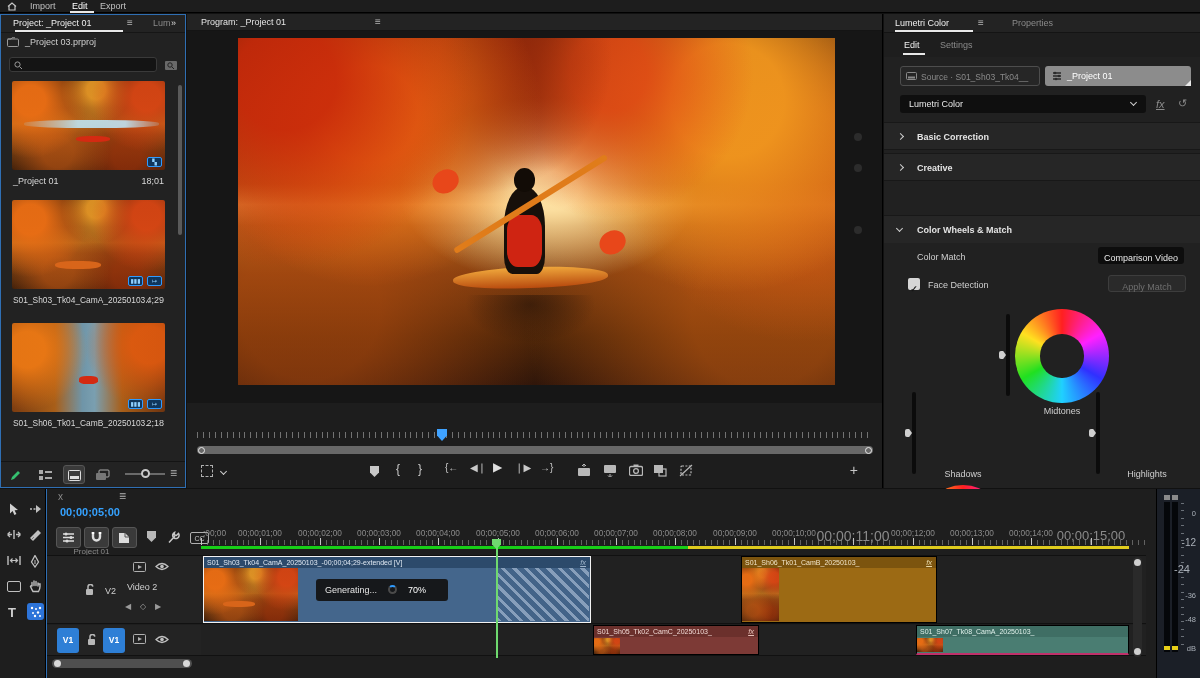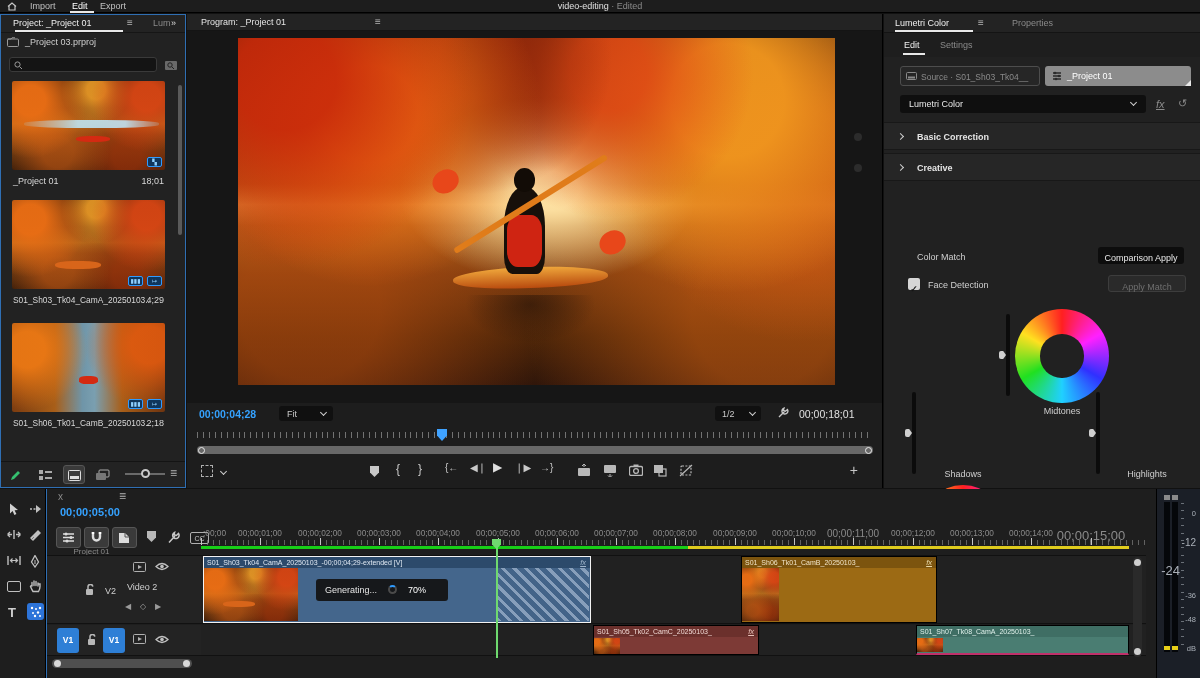--- a/index.html
+++ b/index.html
@@ -60,25 +60,20 @@
   <div class="p" id="topbar">
     <span class="p" style="left:7px;top:2px">
       <svg width="10" height="9" viewBox="0 0 10 9">
           <path d="M1 4.5 L5 1 L9 4.5 M2 4 V8 H8 V4" stroke="#c8c8c8" fill="none" stroke-width="1.2"></path>
         </svg>
     </span>
     <span class="p menu-item" style="left:30px">Import</span>
     <span class="p menu-item active" style="left:72px">Edit</span>
     <span class="p menu-underline" style="left:70px;width:24px"></span>
     <span class="p menu-item" style="left:100px">Export</span>
-    <span class="p" style="left:0;right:0;top:1px;text-align:center;font-size:9px">
-      <span style="color:#e0e0e0">video-editing</span>
-      <span class="dim">·</span>
-      <span class="dim">Edited</span>
-    </span>
   </div>
 
   <div class="p panel" style="left:0;top:14px;width:186px;height:474px;border:1px solid #2f6fb4;background:#222">
     <div class="p" style="left:0;top:0;width:100%;height:18px;background:#232323;border-bottom:1px solid #161616">
       <span class="p txt" style="left:12px;top:3px;color:#eee">Project: _Project 01</span>
       <span class="p" style="left:14px;top:15px;width:108px;height:2px;background:#e8e8e8"></span>
       <span class="p hamb" style="left:126px;top:3px">≡</span>
       <span class="p txt dim" style="left:152px;top:3px">Lum</span>
       <span class="p txt" style="left:170px;top:3px;color:#ddd">»</span>
     </div>
@@ -197,37 +192,20 @@
         <div class="p" style="left:44.5%;top:43%;width:7%;height:25%;background:#17100a;border-radius:45% 45% 20% 20%"></div>
         <div class="p" style="left:45%;top:51%;width:6%;height:15%;background:#cf2412;border-radius:30%"></div>
         <div class="p" style="left:46.2%;top:37.5%;width:3.6%;height:7%;background:#120c06;border-radius:50%"></div>
         <div class="p" style="left:34%;top:47%;width:30%;height:1.6%;background:#e07c1a;border-radius:3px;transform:rotate(-32deg)"></div>
         <div class="p" style="left:32.5%;top:38%;width:4.5%;height:6.5%;background:#e8471a;border-radius:50%;transform:rotate(-30deg)"></div>
         <div class="p" style="left:60.5%;top:55.5%;width:4.5%;height:6.5%;background:#e8471a;border-radius:50%;transform:rotate(-30deg)"></div>
         <div class="p" style="left:38%;top:74%;width:22%;height:14%;background:radial-gradient(ellipse at 50% 20%,rgba(40,20,8,.65),transparent 70%)"></div>
       </div>
     </div>
 
-    <div class="p" style="left:0;top:389px;width:100%;height:22px">
-      <span class="p blue" style="left:12px;top:5px;font-size:10.5px;font-weight:bold">00;00;04;28</span>
-      <span class="p" style="left:92px;top:3px;width:54px;height:15px;background:#101010;border-radius:3px">
-        <span class="p txt" style="left:8px;top:2.5px">Fit</span>
-        <span class="p chev down" style="right:7px;top:4px"></span>
-      </span>
-      <span class="p" style="left:528px;top:3px;width:46px;height:15px;background:#101010;border-radius:3px">
-        <span class="p txt" style="left:7px;top:2.5px">1/2</span>
-        <span class="p chev down" style="right:6px;top:4px"></span>
-      </span>
-      <span class="p" style="left:590px;top:4px">
-        <svg width="12" height="12" viewBox="0 0 12 12">
-            <path d="M10.5 2.5 A3 3 0 1 1 7 1.2 L6.2 3.4 L8.4 4.2 Z M7.5 4.5 L2 10" stroke="#c8c8c8" fill="none" stroke-width="1.4"></path>
-          </svg>
-      </span>
-      <span class="p txt" style="left:612px;top:5px;font-size:10.5px;color:#e0e0e0">00;00;18;01</span>
-    </div>
 
     <div class="p" style="left:10px;top:415px;width:676px;height:12px">
       <div class="p ruler-ticks" style="left:0;top:3px;width:100%;height:6px;opacity:.75"></div>
       <div class="p" style="left:240px;top:0;width:10px;height:12px;background:#3fa2ff;clip-path:polygon(0 0,100% 0,100% 55%,50% 100%,0 55%)"></div>
     </div>
     <div class="p" style="left:10px;top:432px;width:676px;height:8px;background:#686868;border-radius:4px">
       <span class="p" style="left:1px;top:0.5px;width:7px;height:7px;border:1.5px solid #e8e8e8;border-radius:50%"></span>
       <span class="p" style="right:1px;top:0.5px;width:7px;height:7px;border:1.5px solid #e8e8e8;border-radius:50%"></span>
     </div>
 
@@ -322,24 +300,29 @@
     <div class="p" style="left:0;top:139px;width:100%;height:28px;background:#262626;border-top:1px solid #181818;border-bottom:1px solid #181818">
       <span class="p chev right" style="left:14px;top:11px"></span>
       <span class="p txt" style="left:33px;top:9px;color:#e4e4e4;font-weight:bold">Creative</span>
       <span class="p toggle" style="right:20px;top:8px"></span>
     </div>
     <div class="p" style="left:0;top:108px;width:100%;height:28px;background:#262626;border-top:1px solid #181818;border-bottom:1px solid #181818">
       <span class="p chev right" style="left:14px;top:11px"></span>
       <span class="p txt" style="left:33px;top:9px;color:#e4e4e4;font-weight:bold">Basic Correction</span>
       <span class="p toggle" style="right:20px;top:8px"></span>
     </div>
+    <div class="p" style="left:0;top:201px;width:100%;height:28px;background:#262626;border-top:1px solid #181818">
+      <span class="p chev down" style="left:13px;top:10px"></span>
+      <span class="p txt" style="left:33px;top:9px;color:#e4e4e4;font-weight:bold">Color Wheels &amp; Match</span>
+      <span class="p toggle" style="right:20px;top:8px"></span>
+    </div>
 
     <span class="p txt" style="left:33px;top:238px;color:#cfcfcf">Color Match</span>
     <div class="p" style="left:214px;top:233px;width:86px;height:17px;background:#0d0d0d;border-radius:3px;text-align:center">
-      <span class="txt" style="line-height:17px;color:#e8e8e8">Comparison Apply</span>
+      <span class="txt" style="line-height:17px;color:#e8e8e8">Comparison Video</span>
     </div>
     <div class="p" style="left:24px;top:264px;width:12px;height:12px;background:#d6d6d6;border-radius:2px;text-align:center">
       <span style="color:#141414;font-size:9px;line-height:12px;font-weight:bold">✓</span>
     </div>
     <span class="p txt" style="left:44px;top:266px;color:#cfcfcf">Face Detection</span>
     <div class="p" style="left:224px;top:261px;width:78px;height:17px;background:#2a2a2a;border:1px solid #3d3d3d;border-radius:3px;text-align:center">
       <span class="txt dim" style="line-height:16px;color:#6f6f6f">Apply Match</span>
     </div>
 
     <div class="vslider" style="left:122px;top:300px;height:82px">
@@ -461,21 +444,21 @@
       <span class="p txt dim" style="left:59px;top:1px;font-size:8.3px;transform:translateX(-50%)">00;00;01;00</span>
       <span class="p txt dim" style="left:119px;top:1px;font-size:8.3px;transform:translateX(-50%)">00;00;02;00</span>
       <span class="p txt dim" style="left:178px;top:1px;font-size:8.3px;transform:translateX(-50%)">00;00;03;00</span>
       <span class="p txt dim" style="left:237px;top:1px;font-size:8.3px;transform:translateX(-50%)">00;00;04;00</span>
       <span class="p txt dim" style="left:297px;top:1px;font-size:8.3px;transform:translateX(-50%)">00;00;05;00</span>
       <span class="p txt dim" style="left:356px;top:1px;font-size:8.3px;transform:translateX(-50%)">00;00;06;00</span>
       <span class="p txt dim" style="left:415px;top:1px;font-size:8.3px;transform:translateX(-50%)">00;00;07;00</span>
       <span class="p txt dim" style="left:474px;top:1px;font-size:8.3px;transform:translateX(-50%)">00;00;08;00</span>
       <span class="p txt dim" style="left:534px;top:1px;font-size:8.3px;transform:translateX(-50%)">00;00;09;00</span>
       <span class="p txt dim" style="left:593px;top:1px;font-size:8.3px;transform:translateX(-50%)">00;00;10;00</span>
-      <span class="p txt dim" style="left:652px;top:1px;font-size:10px;transform:translateX(-50%)">00;00;11;00</span>
+      <span class="p txt dim" style="left:652px;top:1px;font-size:14px;transform:translateX(-50%)">00;00;11;00</span>
       <span class="p txt dim" style="left:712px;top:1px;font-size:8.3px;transform:translateX(-50%)">00;00;12;00</span>
       <span class="p txt dim" style="left:771px;top:1px;font-size:8.3px;transform:translateX(-50%)">00;00;13;00</span>
       <span class="p txt dim" style="left:830px;top:1px;font-size:8.3px;transform:translateX(-50%)">00;00;14;00</span>
       <span class="p txt dim" style="left:890px;top:1px;font-size:13px;transform:translateX(-50%)">00;00;15;00</span>
       <div class="p ruler-ticks" style="left:0;top:13px;width:100%;height:5px;opacity:.6"></div>
       <div class="p ruler-ticks-major" style="left:0;top:11px;width:100%;height:7px"></div>
       <div class="p" style="left:0;top:19px;width:487px;height:3px;background:#17cf17"></div>
       <div class="p" style="left:487px;top:19px;width:441px;height:3px;background:#e0cc1e"></div>
     </div>
 
@@ -589,19 +572,19 @@
     <span class="p" style="left:15px;top:6px;width:6px;height:5px;background:#8a8a8a"></span>
     <div class="p" style="left:7px;top:13px;width:6px;height:150px;background:#05070a">
       <span class="p" style="left:0;bottom:2px;width:6px;height:4px;background:#e8d018"></span>
     </div>
     <div class="p" style="left:15px;top:13px;width:6px;height:150px;background:#05070a">
       <span class="p" style="left:0;bottom:2px;width:6px;height:4px;background:#e8d018"></span>
     </div>
     <div class="p" style="left:24px;top:14px;width:3px;height:148px;background:repeating-linear-gradient(180deg,#6a7078 0 1px,transparent 1px 7.4px)"></div>
     <span class="p txt" style="right:4px;top:20px;font-size:7.5px;color:#aab0b8">0</span>
     <span class="p txt" style="right:4px;top:48px;font-size:10px;color:#aab0b8">-12</span>
-    <span class="p txt" style="right:20px;top:74px;font-size:13px;color:#aab0b8">-24</span>
+    <span class="p txt" style="right:10px;top:74px;font-size:11px;color:#aab0b8">-24</span>
     <span class="p txt" style="right:4px;top:102px;font-size:7.5px;color:#aab0b8">-36</span>
     <span class="p txt" style="right:4px;top:126px;font-size:7.5px;color:#aab0b8">-48</span>
     <span class="p txt" style="right:4px;top:155px;font-size:7.5px;color:#aab0b8">dB</span>
   </div>
 
 </div>
 
 </body></html>

